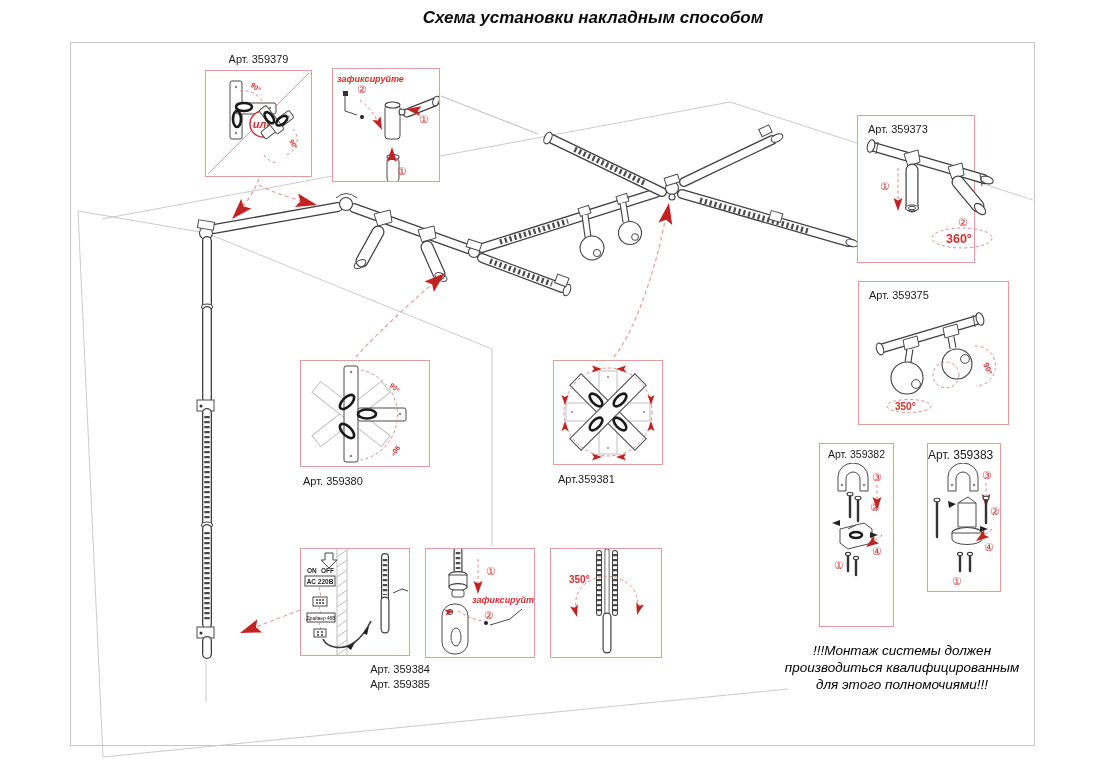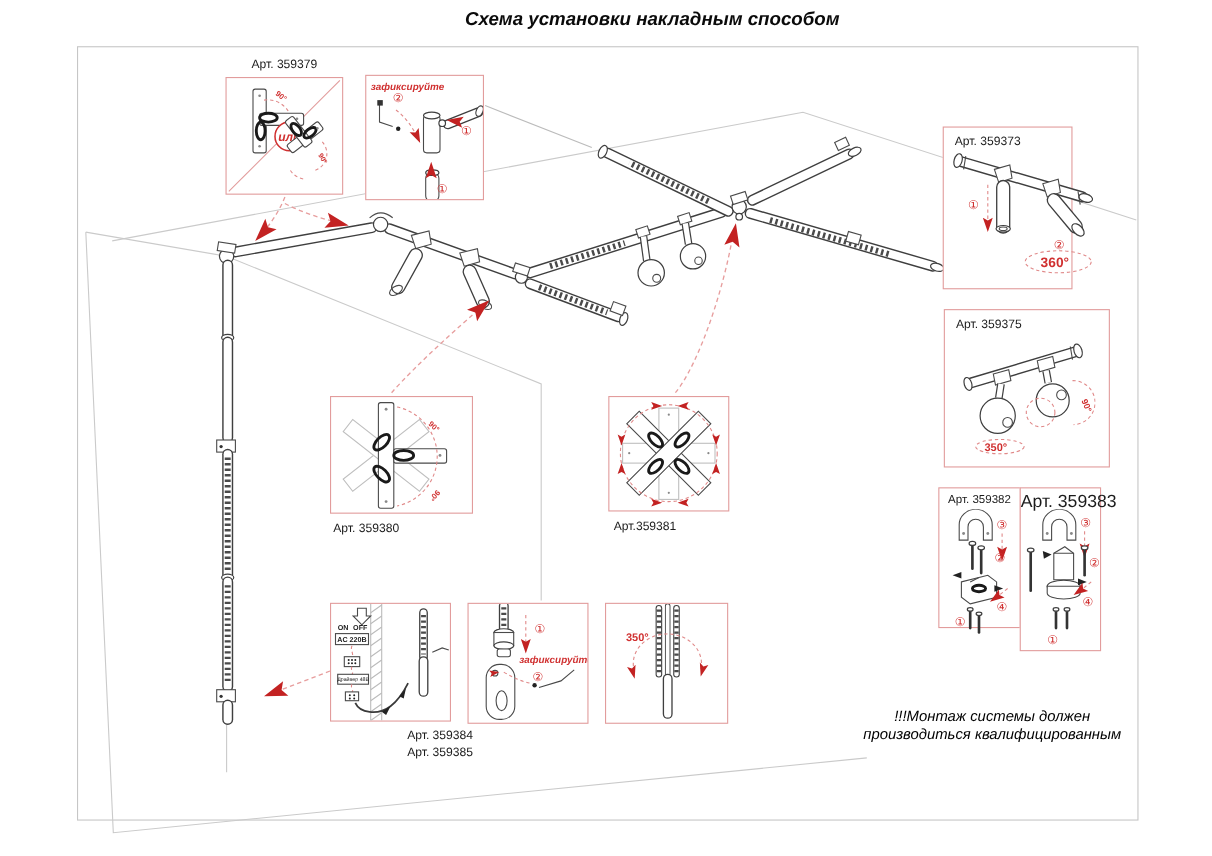--- a/index.html
+++ b/index.html
@@ -261,21 +261,21 @@
     <line class="stem-o" x1="92" y1="55" x2="94" y2="66"></line>
       <line class="stem-i" x1="92" y1="55" x2="94" y2="66"></line>
     <circle class="cap" cx="98" cy="82" r="15"></circle>
     <circle class="thin" cx="106" cy="77" r="4.4" fill="#fff"></circle>
     <circle class="reddash" cx="87" cy="93" r="13"></circle>
     <path class="reddash" d="M116,64 A19,19 0 0 1 117,104"></path>
     <text class="angle" font-size="8" transform="translate(124,82) rotate(68)">90°</text>
   </svg>
 </div>
 
-<div class="co-box" style="left:853px;top:443px;width:75px;height:128px">
+<div class="co-box" style="left:819px;top:443px;width:75px;height:184px">
   <div class="in-label" style="left:0;top:4px;width:73px;text-align:center;font-size:10.5px">Арт. 359382</div>
   <svg width="73" height="128" viewBox="0 0 73 128" style="margin-top:19px">
     <path class="plate" fill-rule="evenodd" d="M18,28 V14 A15,14 0 0 1 48,14 V28 H40 V16 A7,7 0 0 0 26,16 V28 Z"></path>
     <circle class="dot" cx="22" cy="22" r="1.3"></circle>
       <circle class="dot" cx="44" cy="22" r="1.3"></circle>
     <text class="num" x="52" y="18">③</text>
     <path class="reddash" d="M57,22 L57,38"></path>
     <path class="rarrow" d="M0 0L13 -4.5L10.5 0L13 4.5Z" transform="translate(57,47) rotate(-90)"></path>
     <line class="screw" x1="30" y1="32" x2="30" y2="54"></line>
       <ellipse class="cap" cx="30" cy="31" rx="3" ry="1.8"></ellipse>
@@ -292,21 +292,21 @@
     <text class="num" x="52" y="92">④</text>
     <line class="screw" x1="28" y1="92" x2="28" y2="108"></line>
       <ellipse class="cap" cx="28" cy="91" rx="2.6" ry="1.6"></ellipse>
     <line class="screw" x1="36" y1="96" x2="36" y2="112"></line>
       <ellipse class="cap" cx="36" cy="95" rx="2.6" ry="1.6"></ellipse>
     <text class="num" x="14" y="106">①</text>
   </svg>
 </div>
 
 <div class="co-box" style="left:927px;top:443px;width:74px;height:149px">
-  <div class="in-label" style="left:0;top:4px;width:72px;text-align:left;font-size:16px">Арт. 359383</div>
+  <div class="in-label" style="left:0;top:4px;width:72px;text-align:left;font-size:12px">Арт. 359383</div>
   <svg width="72" height="128" viewBox="0 0 72 128" style="margin-top:19px">
     <path class="plate" fill-rule="evenodd" d="M20,28 V14 A15,14 0 0 1 50,14 V28 H42 V16 A7,7 0 0 0 28,16 V28 Z"></path>
     <circle class="dot" cx="24" cy="22" r="1.3"></circle>
       <circle class="dot" cx="46" cy="22" r="1.3"></circle>
     <text class="num" x="54" y="16">③</text>
     <path class="reddash" d="M58,20 L58,36"></path>
     <path class="rarrow" d="M0 0L13 -4.5L10.5 0L13 4.5Z" transform="translate(58,44) rotate(-90)"></path>
     <line class="screw" x1="9" y1="38" x2="9" y2="74"></line>
       <ellipse class="cap" cx="9" cy="37" rx="3" ry="1.8"></ellipse>
     <path class="blk" d="M20,38 L28,41 L21,45 Z"></path>
@@ -459,13 +459,14 @@
     <text class="angle" x="18" y="34" font-size="10">350°</text>
     <path class="reddash" d="M26,62 A31,27 0 1 1 86,60"></path>
     <path class="rarrow" d="M0 0L12 -4L9.5 0L12 4Z" transform="translate(26,68) rotate(-105)"></path>
     <path class="rarrow" d="M0 0L12 -4L9.5 0L12 4Z" transform="translate(86,66) rotate(-75)"></path>
   </svg>
 </div>
 
 <div class="warning">
   <div>!!!Монтаж системы должен</div>
   <div>производиться квалифицированным</div>
+  <div>для этого полномочиями!!!</div>
 </div>
 
 </body></html>

